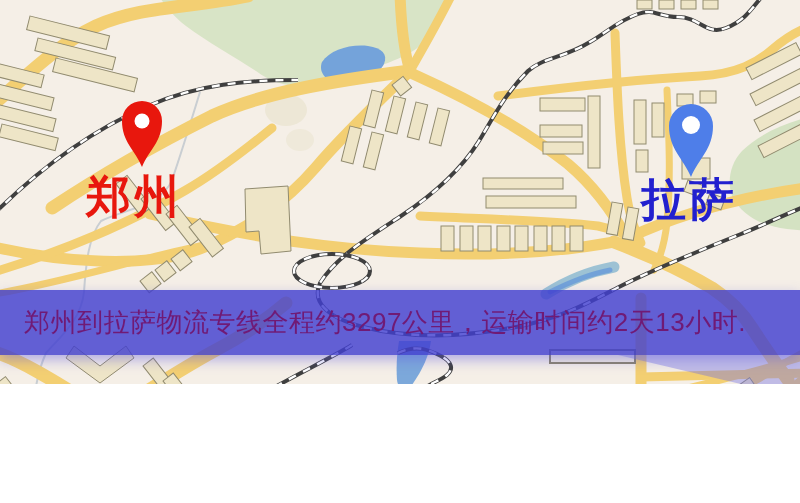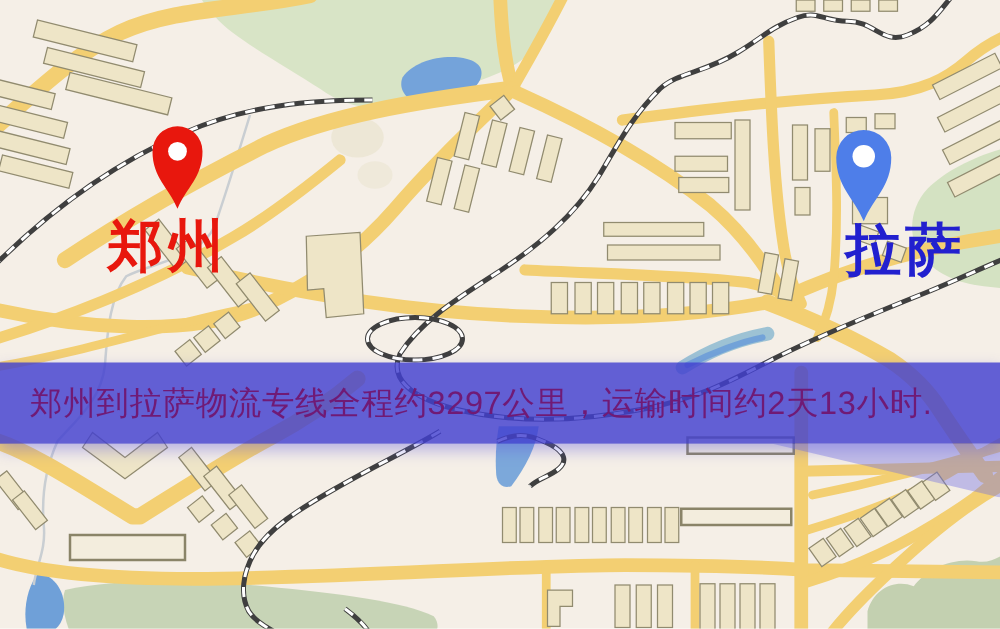--- a/index.html
+++ b/index.html
@@ -1,34 +1,34 @@
 <!DOCTYPE html>
 <html><head>
 <meta charset="utf-8">
 <style>
   html,body{margin:0;padding:0;background:#ffffff;}
-  .stage{position:relative;width:800px;height:503px;overflow:hidden;font-family:"Liberation Sans",sans-serif;background:#F5EFE7;}
+  .stage{position:relative;width:800px;height:384px;overflow:hidden;font-family:"Liberation Sans",sans-serif;background:#F5EFE7;}
   svg.map{position:absolute;left:0;top:0;width:800px;height:503px;display:block;}
 
   
   .rd{fill:none;stroke:#F3CF72;stroke-linecap:round;stroke-linejoin:round;}
   .rd-xl{stroke-width:13;}
   .rd-l{stroke-width:11;}
   .rd-m{stroke-width:9;}
   .rd-s{stroke-width:7;}
   .rail-base{fill:none;stroke:#3f3f3f;stroke-width:4;stroke-linecap:butt;}
   .rail-dash{fill:none;stroke:#ffffff;stroke-width:2.4;stroke-dasharray:8 8;}
   .bld{fill:#EEE5C7;stroke:#918B6F;stroke-width:1;}
   .bld2{fill:#F3EDDD;stroke:#8A8468;stroke-width:2;}
   .stream{fill:none;stroke:#C9CED2;stroke-width:2;}
 
   
   .city-label{position:absolute;font-family:"Liberation Serif","DejaVu Serif",serif;font-weight:700;font-size:45px;letter-spacing:3px;line-height:1;white-space:nowrap;}
   .city-label.origin{left:86px;top:175px;color:#E8170D;}
-  .city-label.destination{left:676px;top:178px;color:#2220CF;}
+  .city-label.destination{left:641px;top:178px;color:#2220CF;}
 
   
   .banner{position:absolute;left:0;top:290px;width:800px;height:65px;
     background:rgba(66,64,208,0.82);
     box-shadow:0 5px 12px rgba(95,92,222,0.45);
     display:flex;align-items:center;}
   .banner span{color:#701a75;font-size:26px;letter-spacing:0.5px;padding-left:24px;white-space:nowrap;}
   .banner-wedge{position:absolute;left:618px;top:355px;width:182px;height:43px;
     background:rgba(112,110,228,0.40);
     -webkit-clip-path:polygon(0 0,100% 0,100% 100%);clip-path:polygon(0 0,100% 0,100% 100%);}

